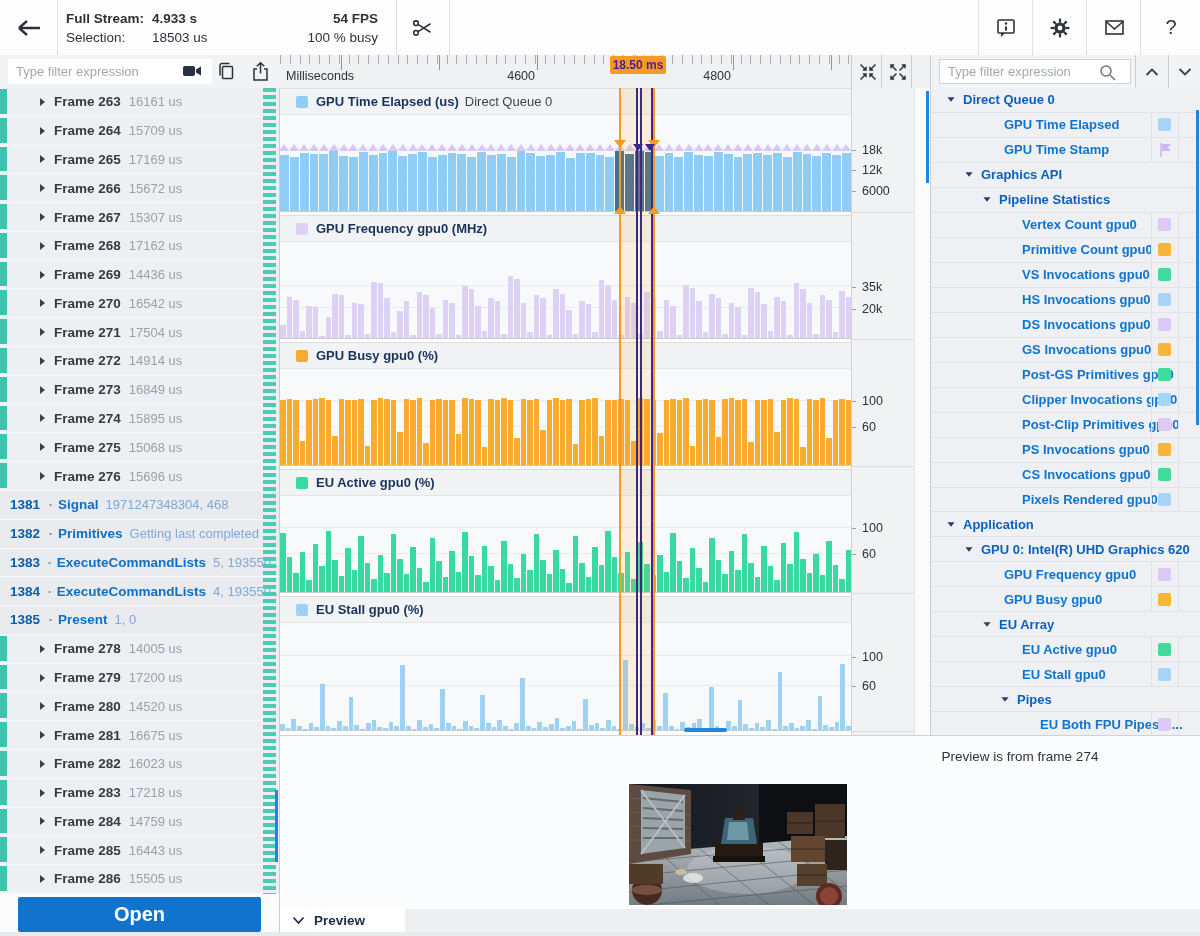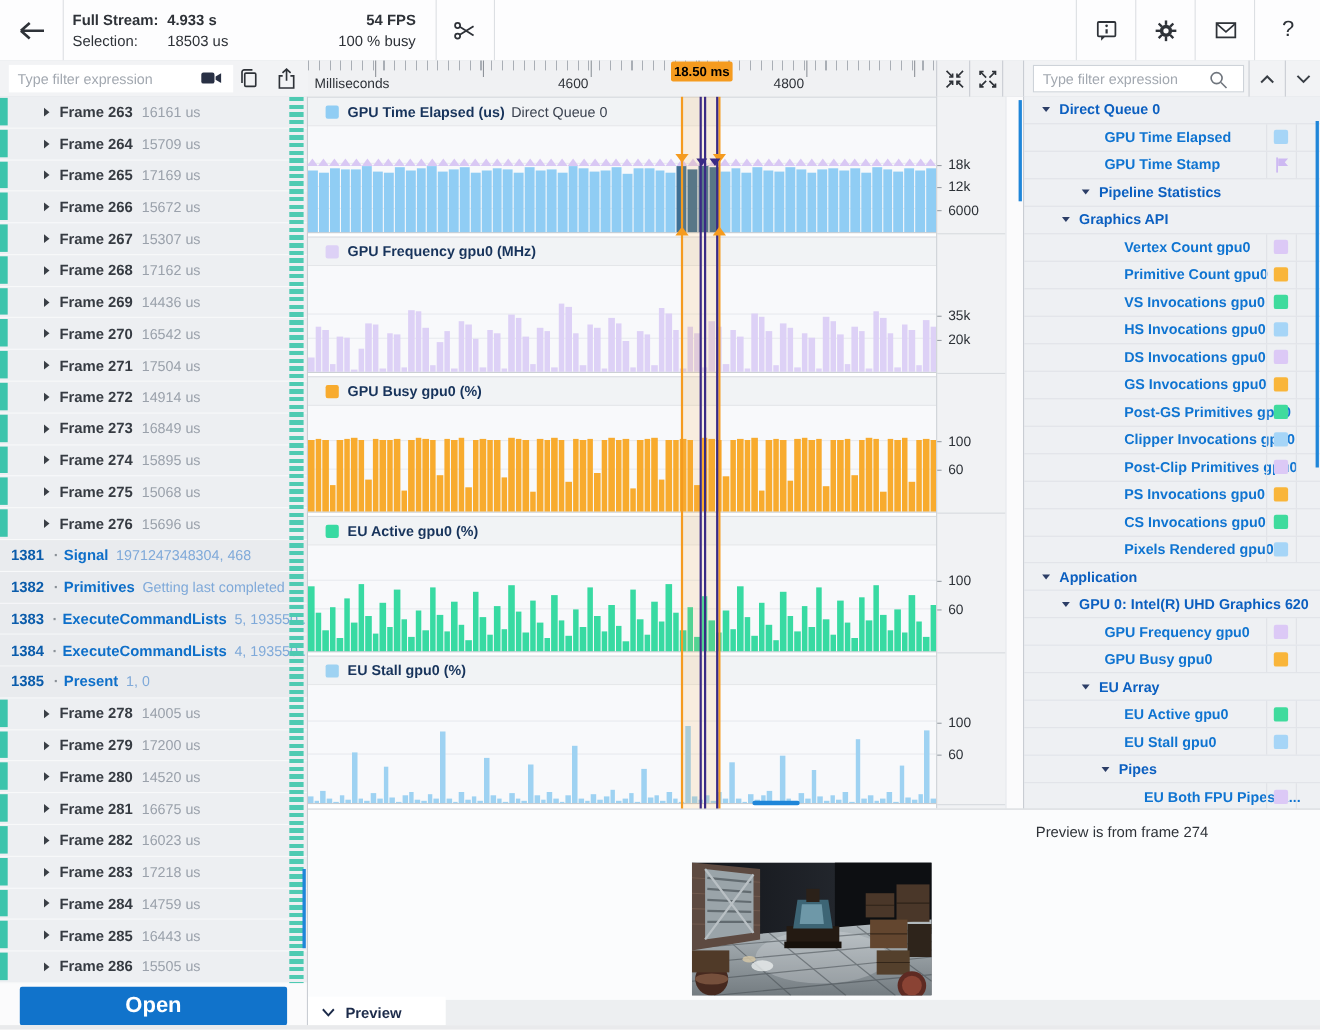--- a/index.html
+++ b/index.html
@@ -26,21 +26,21 @@
   .fltr::placeholder{color:#a2a8b0;}
   .inicon{position:absolute;top:8px;pointer-events:none;}
   .tbtn{position:absolute;top:4px;width:28px;height:25px;display:flex;align-items:center;justify-content:center;cursor:pointer;}
   .vdiv{position:absolute;top:0;width:1px;height:33px;background:#c9cdd3;}
   .chevbtn{position:absolute;top:0;width:32px;height:33px;display:flex;align-items:center;justify-content:center;cursor:pointer;}
   
   .ruler-min{position:absolute;left:0;top:0;width:571px;height:9px;
      background:repeating-linear-gradient(to right,#a9aeb5 0 1px,transparent 1px 9.8px);}
   .majtick{position:absolute;top:0;width:1px;height:15px;background:#8f949b;}
   .rlab{position:absolute;top:14px;font-size:12.5px;color:#2e3238;}
-  .badge{position:absolute;left:330px;top:1px;width:56px;height:18px;background:#f59b1f;color:#000000;
+  .badge{position:absolute;left:330px;top:1px;width:56px;height:18px;background:#f59b1f;color:#4c1d95;
      font-size:12px;font-weight:bold;display:flex;align-items:center;justify-content:center;border-radius:2px;z-index:5;}
   .expbtn{position:absolute;top:0;width:30px;height:33px;display:flex;align-items:center;justify-content:center;cursor:pointer;}
   
   .llist{left:0;top:88px;width:280px;height:806px;background:#edeff2;overflow:hidden;display:flex;flex-direction:column;}
   .lrow{position:relative;flex:1;display:flex;align-items:center;border-bottom:1px solid #f8f9fa;font-size:13.5px;cursor:pointer;}
   .lrow.frame{padding-left:40px;}
   .lrow.frame::before{content:"";position:absolute;left:0;top:1px;bottom:2px;width:7px;background:#3cc4ac;}
   .lrow .fid{font-weight:bold;color:#363b42;margin-left:9px;}
   .lrow .ft{color:#9aa1ab;margin-left:8px;font-size:13px;}
   .lrow.cur{background:#e2e6ea;}
@@ -1869,27 +1869,27 @@
         <span class="tl">GPU Time Stamp</span>
         <span class="cellb" style="left: 220px;"></span>
         <span class="cellb" style="left: 247px;"></span>
         <span style="position: absolute; left: 228px; top: 50%; margin-top: -7px;">
           <svg width="13" height="14" viewBox="0 0 13 14">
             <path d="M2 0 V14" stroke="#cdb9f2" stroke-width="1.6"></path>
             <path d="M3 1 H12 L9 4.5 L12 8 H3 Z" fill="#cdb9f2"></path>
           </svg>
         </span>
       </div>
+      <div class="trow" style="padding-left: 34px;">
+        <span class="tri-d"></span>
+        <span class="tg">Graphics API</span>
+      </div>
       <div class="trow" style="padding-left: 52px;">
         <span class="tri-d"></span>
         <span class="tg">Pipeline Statistics</span>
-      </div>
-      <div class="trow" style="padding-left: 34px;">
-        <span class="tri-d"></span>
-        <span class="tg">Graphics API</span>
       </div>
       <div class="trow" style="padding-left: 91px;">
         <span class="tl">Vertex Count gpu0</span>
         <span class="cellb" style="left: 220px;"></span>
         <span class="cellb" style="left: 247px;"></span>
         <span class="tsw" style="background: rgb(220, 201, 246);"></span>
       </div>
       <div class="trow" style="padding-left: 91px;">
         <span class="tl">Primitive Count gpu0</span>
         <span class="cellb" style="left: 220px;"></span>

